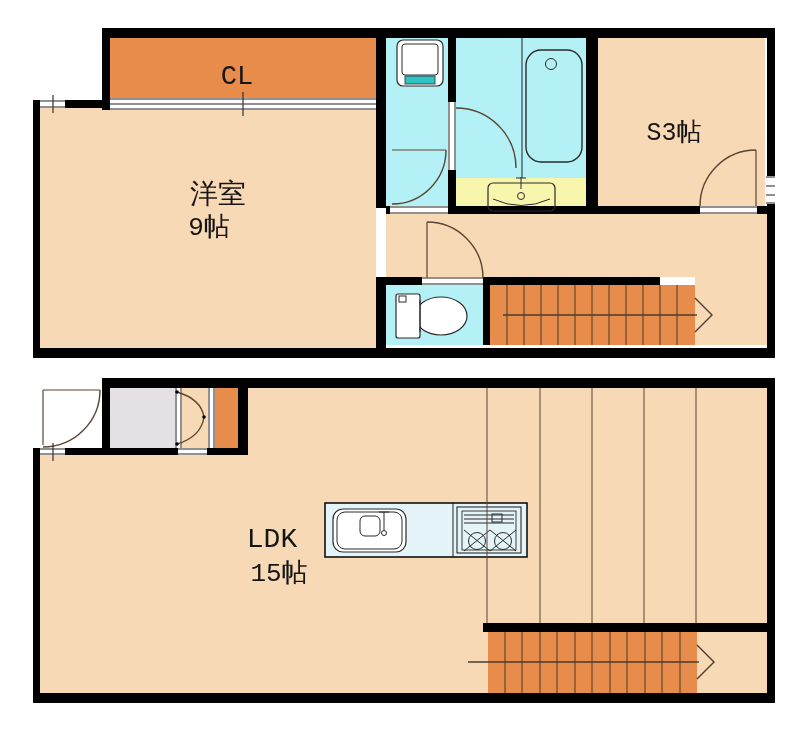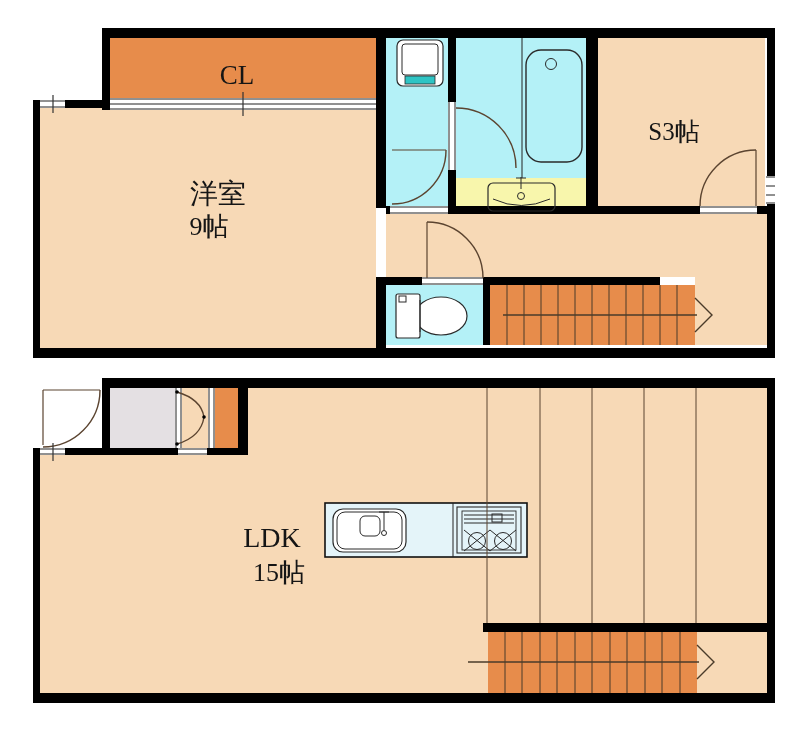--- a/index.html
+++ b/index.html
@@ -1,17 +1,17 @@
 <!DOCTYPE html>
 <html lang="ja"><head>
 <meta charset="utf-8">
 <style>
   html,body{margin:0;padding:0;background:#fff;}
   #stage{position:relative;width:800px;height:730px;background:#ffffff;overflow:hidden;
-         font-family:Liberation Serif, serif;}
+         font-family:Liberation Mono, monospace;}
   svg{display:block}
   .w{fill:#000000;}
   .gapline{stroke:#222;stroke-width:1;fill:none;}
   .arc{fill:none;stroke:#5B4430;stroke-width:1.4;}
   .leaf{fill:none;stroke:#5B4430;stroke-width:1.2;}
   .tread{stroke:#4A3B2A;stroke-width:1;}
   .arrow{fill:none;stroke:#4A3B2A;stroke-width:1.4;}
   .fx{fill:#ffffff;stroke:#2a2a2a;stroke-width:1.2;}
   .fxline{fill:none;stroke:#2a2a2a;stroke-width:1;}
   .voidline{stroke:#5B4430;stroke-width:1;}

